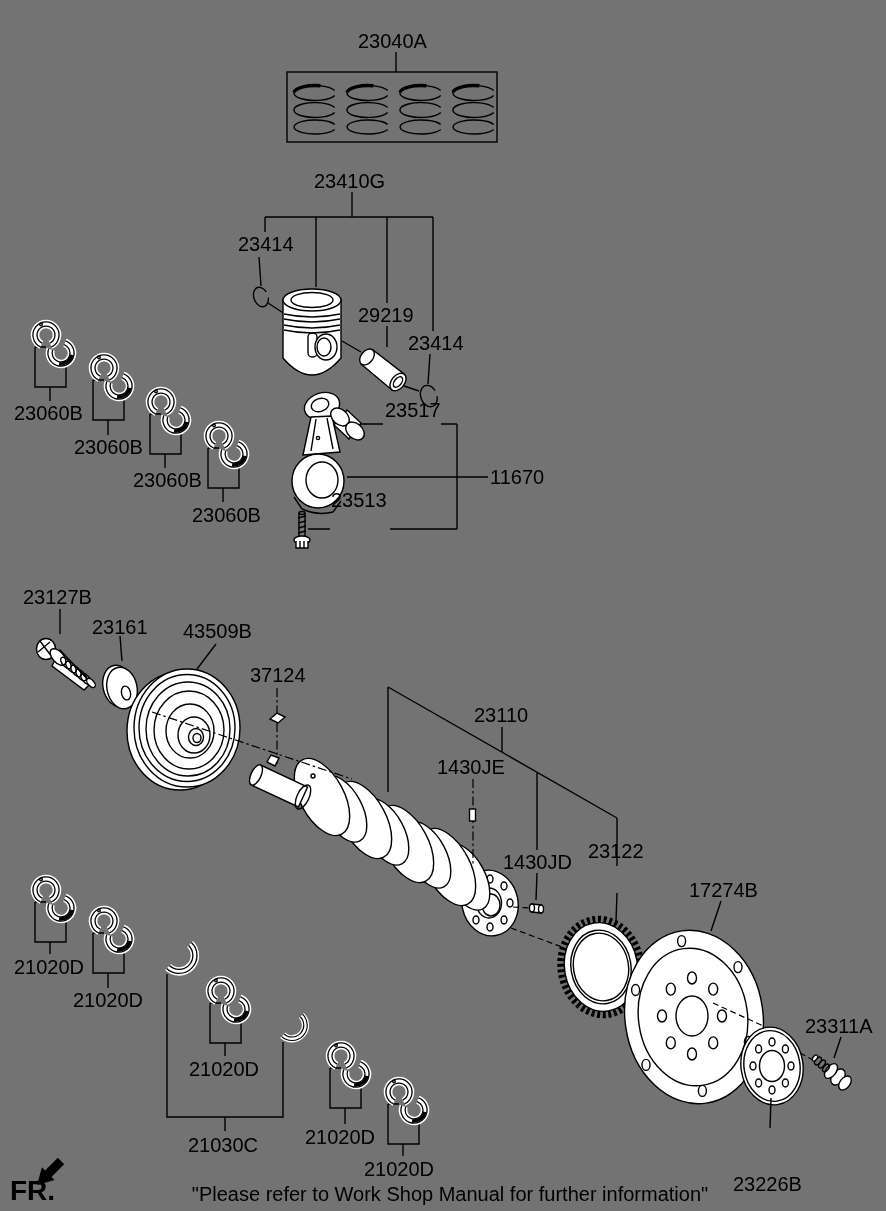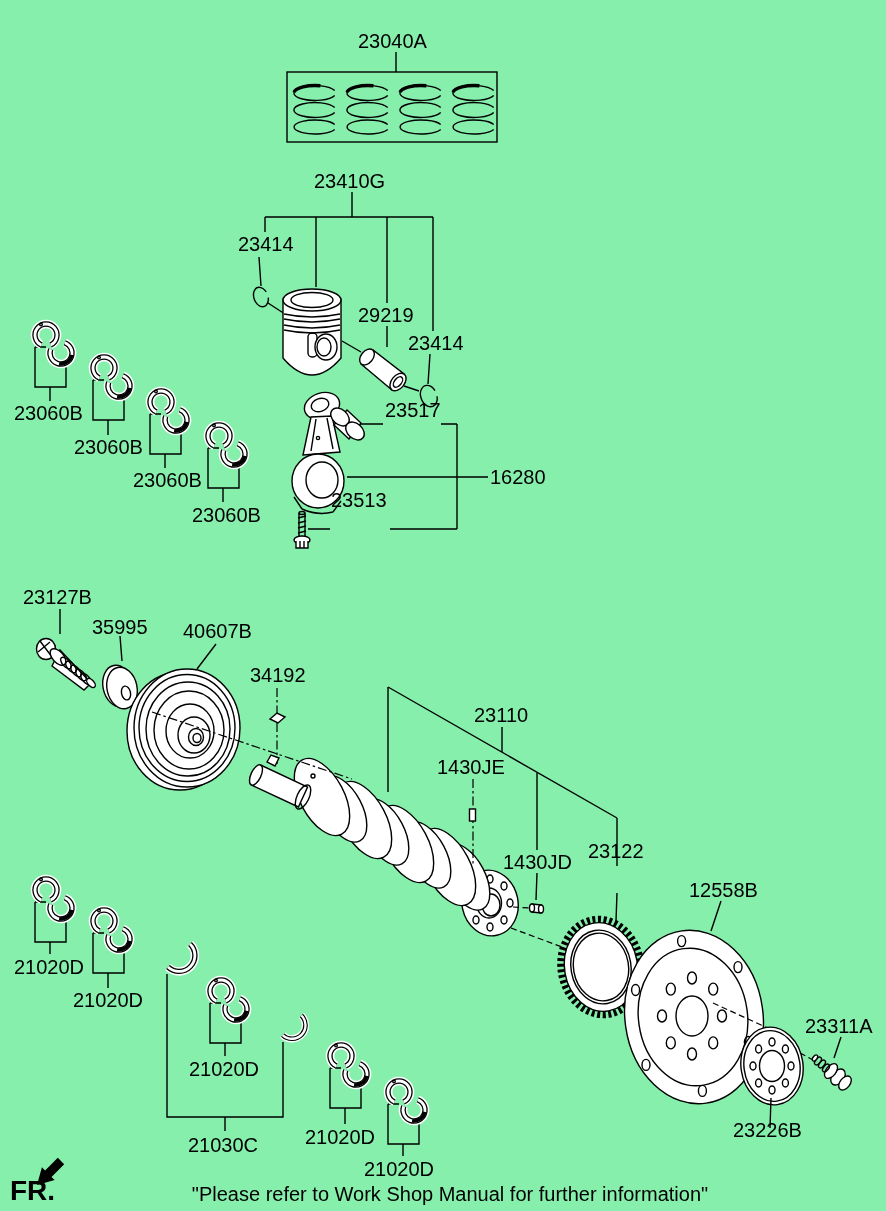--- a/index.html
+++ b/index.html
@@ -1,16 +1,16 @@
 <!DOCTYPE html>
 <html><head>
 <meta charset="utf-8">
 <style>
   html,body{margin:0;padding:0;background:#fff;}
-  #stage{position:relative;width:886px;height:1211px;background:#86efac;overflow:hidden;
+  #stage{position:relative;width:886px;height:1211px;background:#737373;overflow:hidden;
          font-family:"Liberation Sans", sans-serif;}
   #art{position:absolute;left:0;top:0;}
   .lbl{position:absolute;font-size:20px;line-height:20px;color:#000;white-space:nowrap;}
   .fr{font-weight:bold;font-size:28px;}
   .note{width:700px;text-align:center;}
   
   .ln{stroke:#000;stroke-width:1.4;fill:none;}
   .fw{fill:#fff;stroke:#000;stroke-width:1.4;}
   .dash{stroke:#000;stroke-width:1.2;fill:none;stroke-dasharray:6 3.5;}
   .cdash{stroke:#000;stroke-width:1.2;fill:none;stroke-dasharray:9 3 2.5 3;}
@@ -299,40 +299,40 @@
     <polygon fill="#000" points="37,1185 54.7,1180.1 51.5,1176.9 64.2,1164.2 57.8,1157.8 45.1,1170.5 41.9,1167.3"></polygon>
   </g>
 </svg>
 
 <div class="lbl" style="left:358px;top:31px">23040A</div>
 <div class="lbl" style="left:314px;top:171px">23410G</div>
 <div class="lbl" style="left:238px;top:234px">23414</div>
 <div class="lbl" style="left:358px;top:305px">29219</div>
 <div class="lbl" style="left:408px;top:333px">23414</div>
 <div class="lbl" style="left:385px;top:400px">23517</div>
-<div class="lbl" style="left:490px;top:467px">16280</div>
+<div class="lbl" style="left:490px;top:467px">11670</div>
 <div class="lbl" style="left:331px;top:490px">23513</div>
 <div class="lbl" style="left:14px;top:403px">23060B</div>
 <div class="lbl" style="left:74px;top:437px">23060B</div>
 <div class="lbl" style="left:133px;top:470px">23060B</div>
 <div class="lbl" style="left:192px;top:505px">23060B</div>
 <div class="lbl" style="left:23px;top:587px">23127B</div>
-<div class="lbl" style="left:92px;top:617px">35995</div>
-<div class="lbl" style="left:183px;top:621px">40607B</div>
-<div class="lbl" style="left:250px;top:665px">34192</div>
+<div class="lbl" style="left:92px;top:617px">23161</div>
+<div class="lbl" style="left:183px;top:621px">43509B</div>
+<div class="lbl" style="left:250px;top:665px">37124</div>
 <div class="lbl" style="left:474px;top:705px">23110</div>
 <div class="lbl" style="left:437px;top:757px">1430JE</div>
 <div class="lbl" style="left:503px;top:852px">1430JD</div>
 <div class="lbl" style="left:588px;top:841px">23122</div>
-<div class="lbl" style="left:689px;top:880px">12558B</div>
+<div class="lbl" style="left:689px;top:880px">17274B</div>
 <div class="lbl" style="left:805px;top:1016px">23311A</div>
 <div class="lbl" style="left:14px;top:957px">21020D</div>
 <div class="lbl" style="left:73px;top:990px">21020D</div>
 <div class="lbl" style="left:189px;top:1059px">21020D</div>
 <div class="lbl" style="left:188px;top:1135px">21030C</div>
 <div class="lbl" style="left:305px;top:1127px">21020D</div>
-<div class="lbl" style="left:733px;top:1120px">23226B</div>
+<div class="lbl" style="left:733px;top:1174px">23226B</div>
 <div class="lbl" style="left:364px;top:1159px">21020D</div>
 
 <div class="lbl fr" style="left:10px;top:1181px">FR.</div>
 <div class="lbl note" style="left:100px;top:1184px">"Please refer to Work Shop Manual for further information"</div>
 
 </div>
 
 </body></html>

